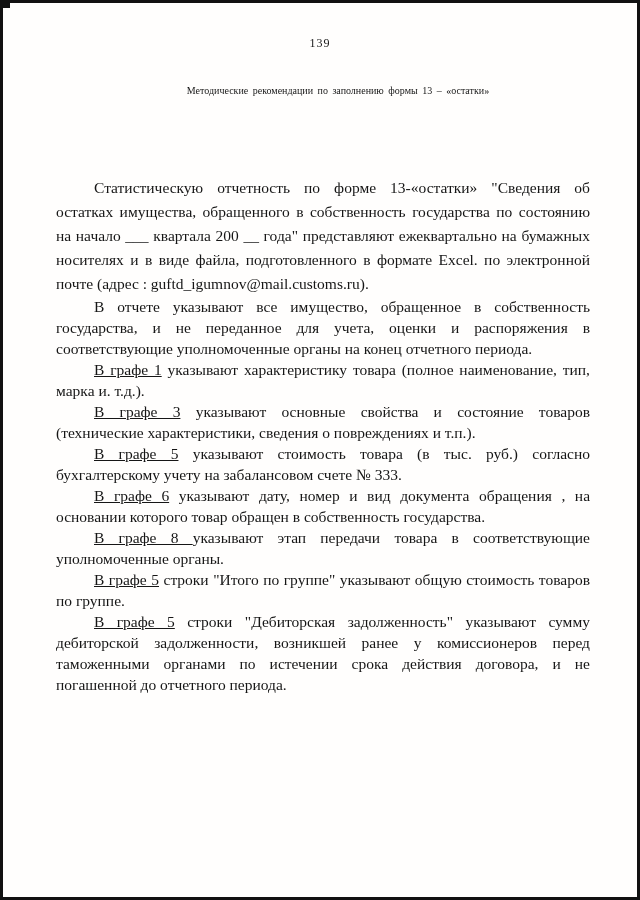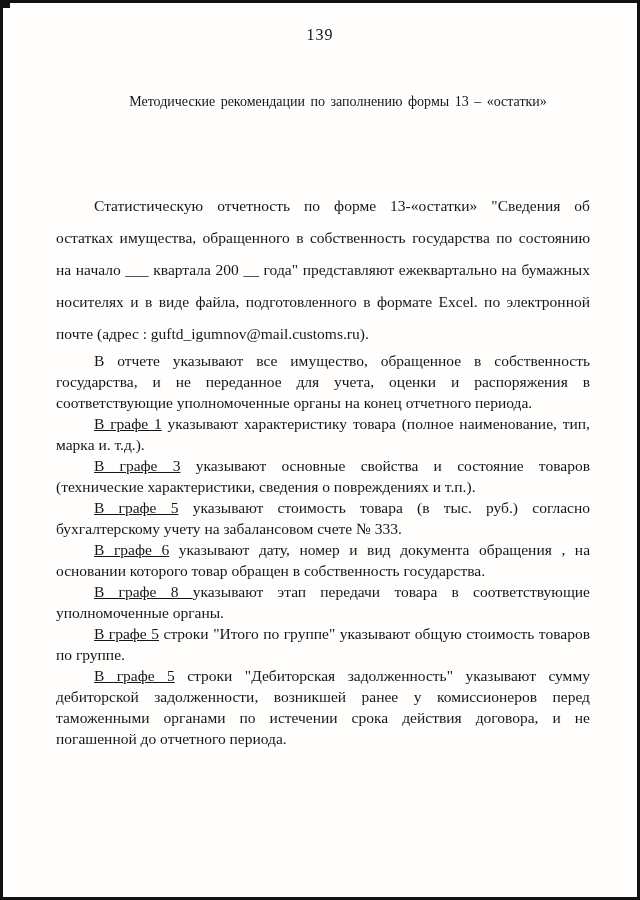--- a/index.html
+++ b/index.html
@@ -29,44 +29,44 @@
   .corner-mark {
     position: absolute;
     top: 0;
     left: 0;
     width: 10px;
     height: 8px;
     background: #111;
   }
   .page-number {
     text-align: center;
-    padding-top: 26px;
-    font-size: 16px;
+    padding-top: 36px;
+    font-size: 12px;
     letter-spacing: 1px;
   }
   .doc-title {
     text-align: center;
-    margin-top: 50px;
-    font-size: 14px;
+    margin-top: 34px;
+    font-size: 10px;
     font-weight: normal;
     word-spacing: 2px;
     padding-left: 36px;
   }
   .body-text {
     margin: 80px 50px 0 56px;
     font-size: 15.5px;
     text-align: justify;
   }
   .para {
     margin: 0;
     text-indent: 38px;
     line-height: 21px;
   }
   .para.spaced {
-    line-height: 32px;
+    line-height: 24px;
   }
   .lead {
     text-decoration: underline;
   }
 </style>
 </head>
 <body>
 
 <div class="page">
   <div class="scan-frame"></div>

